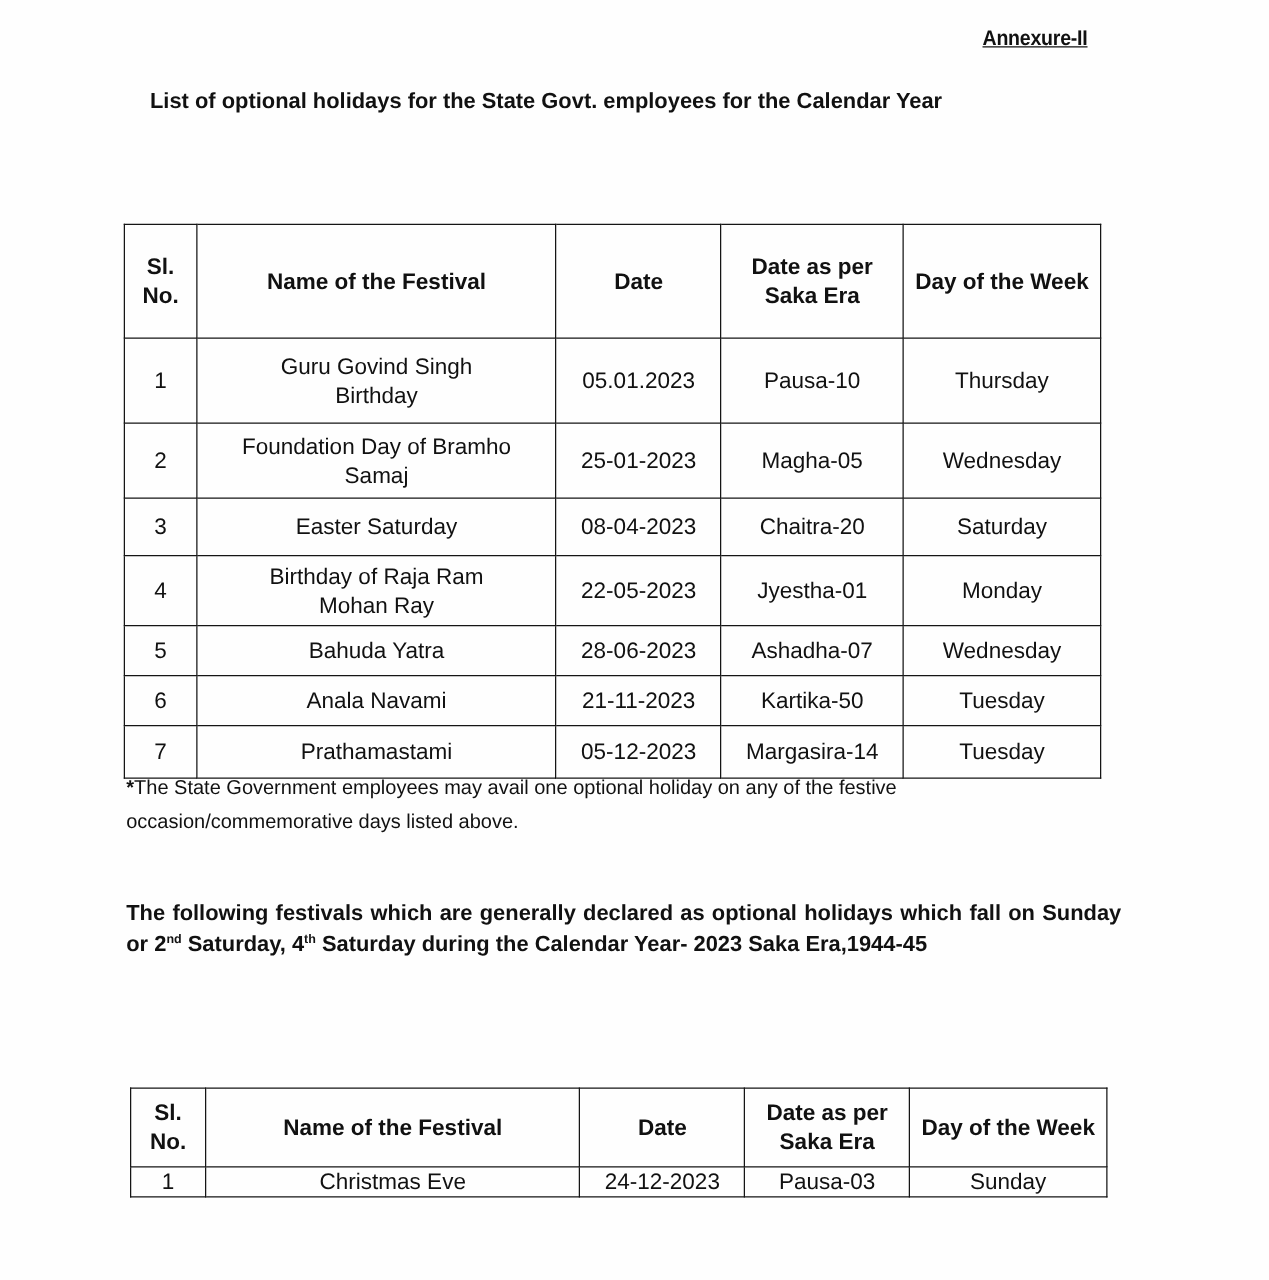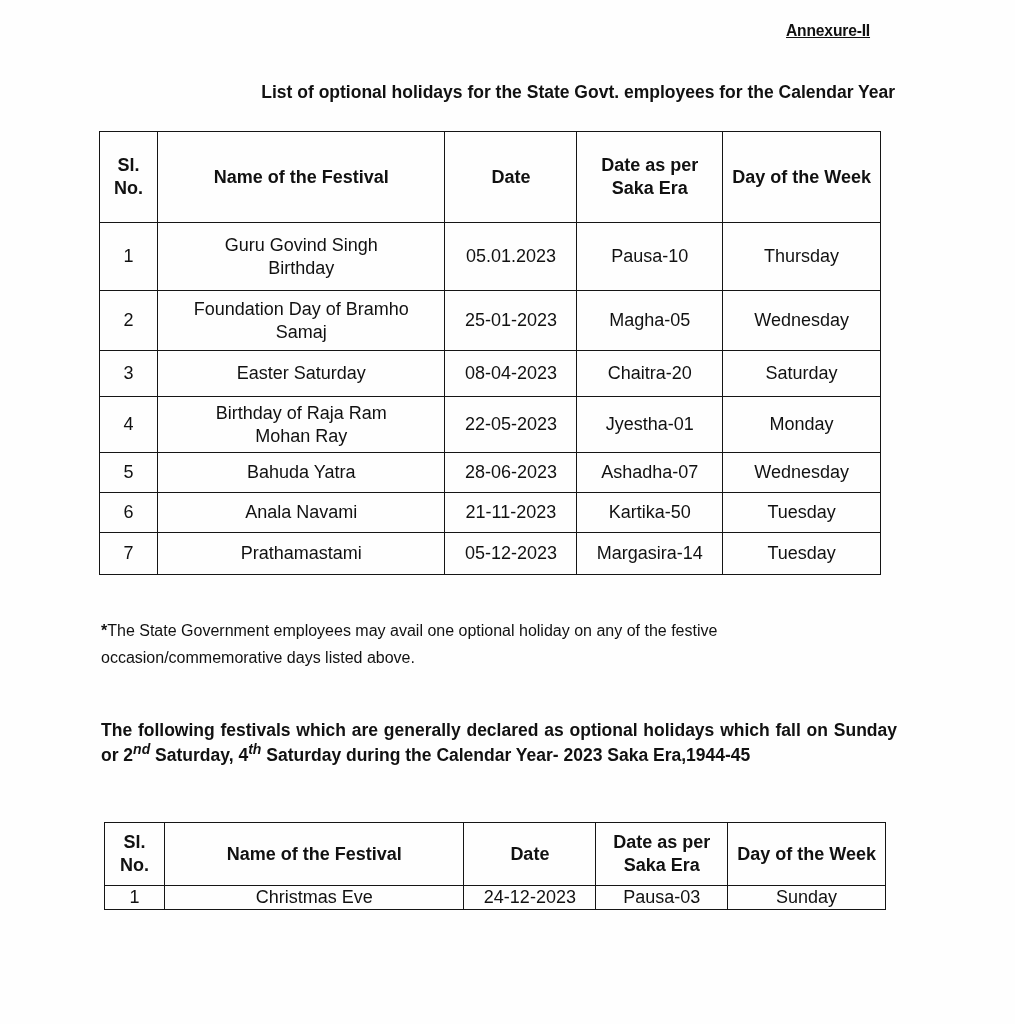--- a/index.html
+++ b/index.html
@@ -5,44 +5,44 @@
     html, body { margin: 0; padding: 0; }
     body {
       width: 1015px; height: 1024px; background: #fefefe; position: relative;
       font-family: "Liberation Sans", sans-serif; color: #111; overflow: hidden;
     }
     .annex {
       position: absolute; left: 786px; top: 21px; font-weight: bold; font-size: 17px;
       text-decoration: underline; letter-spacing: -0.2px; transform: scaleX(0.92); transform-origin: left top;
     }
     .title {
-      position: absolute; left: 120px; top: 80px; width: 775px; text-align: right;
+      position: absolute; left: 120px; top: 68px; width: 775px; text-align: left;
       font-weight: bold; font-size: 17.5px; line-height: 25px;
     }
-    table { border-collapse: collapse; position: absolute; }
+    table { border-collapse: collapse; position: absolute; margin-top: 48px; }
     td, th {
       border: 1.6px solid #151515; text-align: center; vertical-align: middle;
       font-size: 18px; line-height: 23px; padding: 0 4px; font-weight: normal;
     }
     th { font-weight: bold; }
     #t1 { left: 99px; top: 131px; width: 782px; }
     #t1 .h td, #t1 .h th { height: 90px; }
     #t2 { left: 104px; top: 822px; width: 782px; }
     #t2 th { height: 62px; }
     #t2 td { height: 22px; }
     .note {
       position: absolute; left: 101px; top: 617px; width: 800px;
       font-size: 16px; line-height: 27px;
     }
     .note .star { font-weight: bold; }
     .para {
       position: absolute; left: 101px; top: 718px; width: 796px;
       font-weight: bold; font-size: 17.5px; line-height: 25px; text-align: justify;
     }
-    sup { font-size: 14px; line-height: 0; font-style: italic; }
+    sup { font-size: 10px; line-height: 0; }
   </style>
 </head>
 <body>
 
 <div class="annex">Annexure-II</div>
 
 <div class="title">
   <div>List of optional holidays for the State Govt. employees for the Calendar Year</div>
 </div>
 

